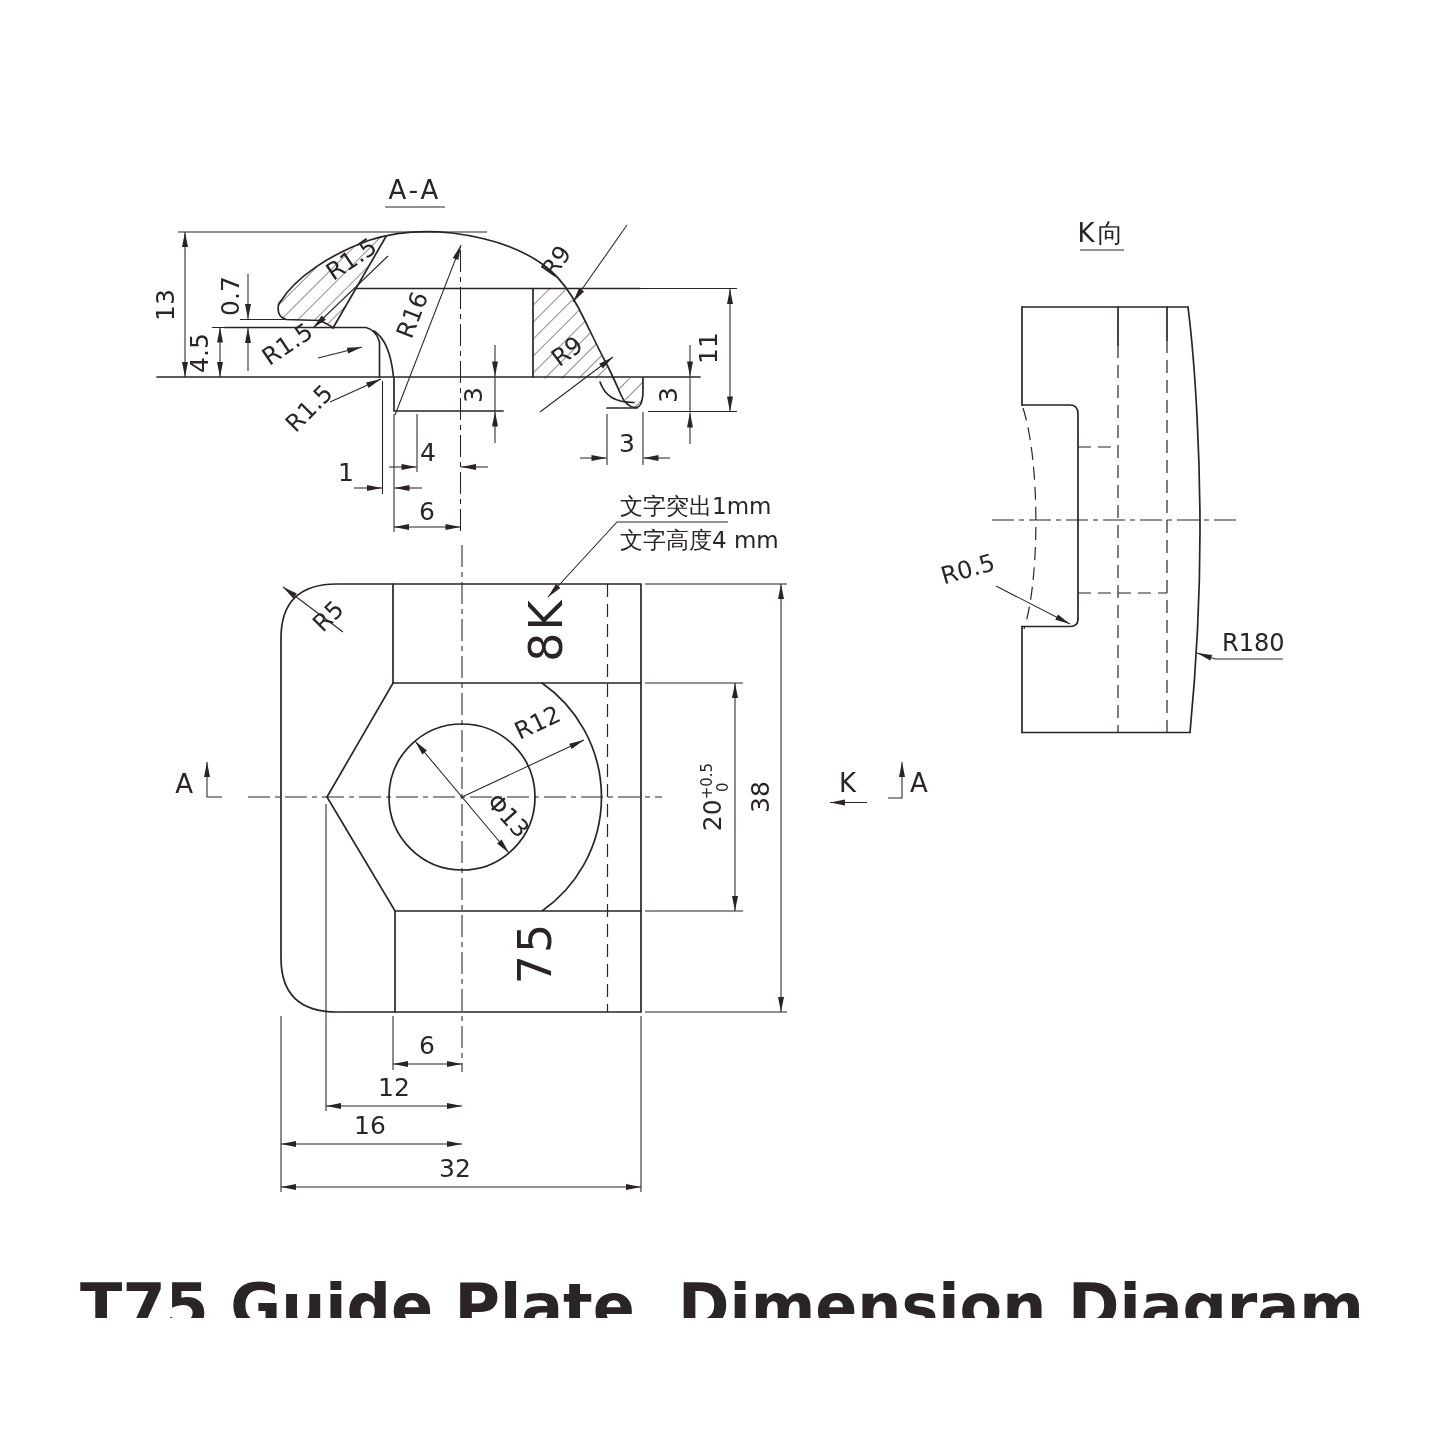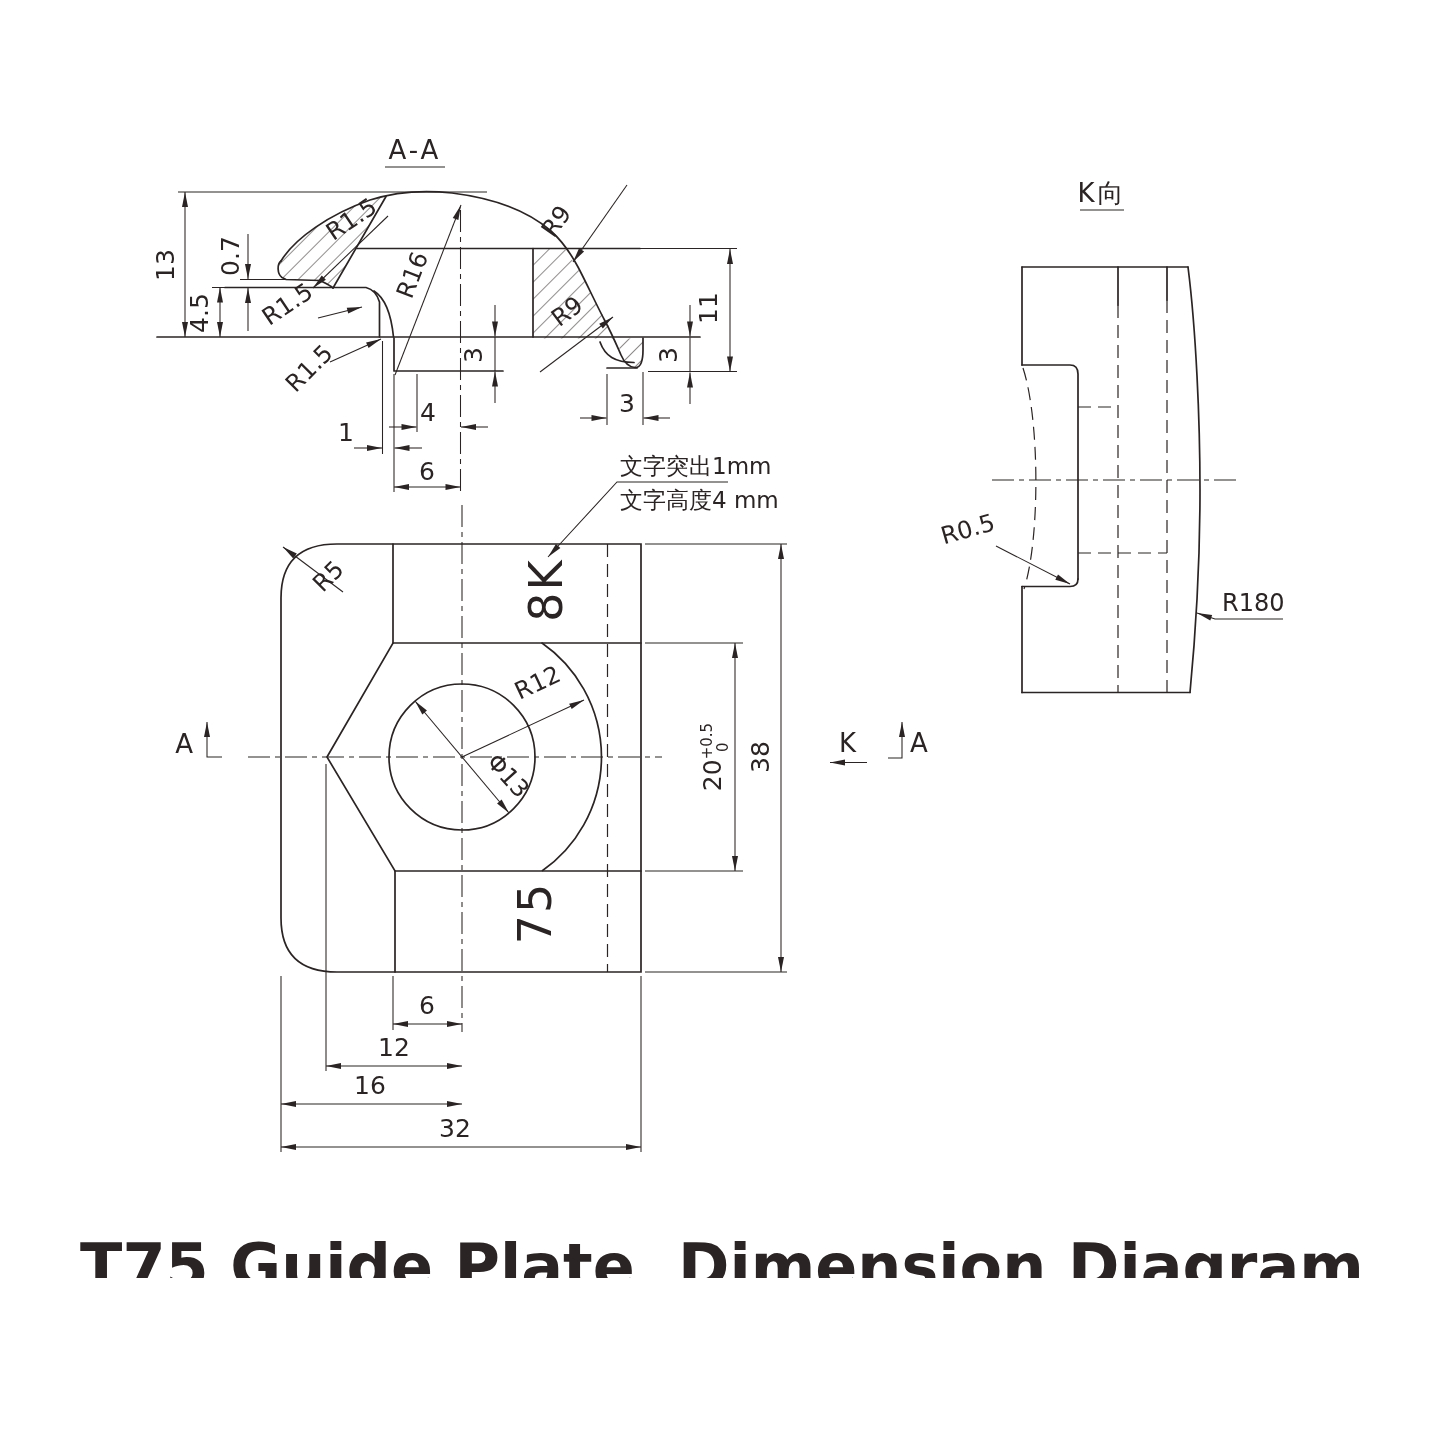--- a/index.html
+++ b/index.html
@@ -1,17 +1,17 @@
 <!DOCTYPE html>
 <html><head>
 <meta charset="utf-8">
 <style>
   html,body{margin:0;padding:0;background:#ffffff;}
   .page{position:relative;width:1445px;height:1278px;background:#fff;overflow:hidden;
-        font-family:"DejaVu Sans","Liberation Sans",sans-serif;}
+        font-family:"DejaVu Sans","Liberation Sans",sans-serif;margin-top:40px;}
   svg{position:absolute;left:0;top:0;}
   svg text{fill:#2b2424;font-family:"DejaVu Sans","Liberation Sans",sans-serif;}
   .obj{stroke:#2b2424;stroke-width:1.7;fill:none;stroke-linecap:round;}
   .thin{stroke:#2b2424;stroke-width:1.05;fill:none;}
   .cl{stroke:#2b2424;stroke-width:1.05;fill:none;stroke-dasharray:22 5 5 5;}
   .hid{stroke:#2b2424;stroke-width:1.2;fill:none;stroke-dasharray:13 7;}
   .dimtxt{font-size:25px;}
   .rtxt{font-size:24px;}
   .marktxt{font-size:46px;letter-spacing:2px;}
   .sectxt{font-size:26px;letter-spacing:3px;}

